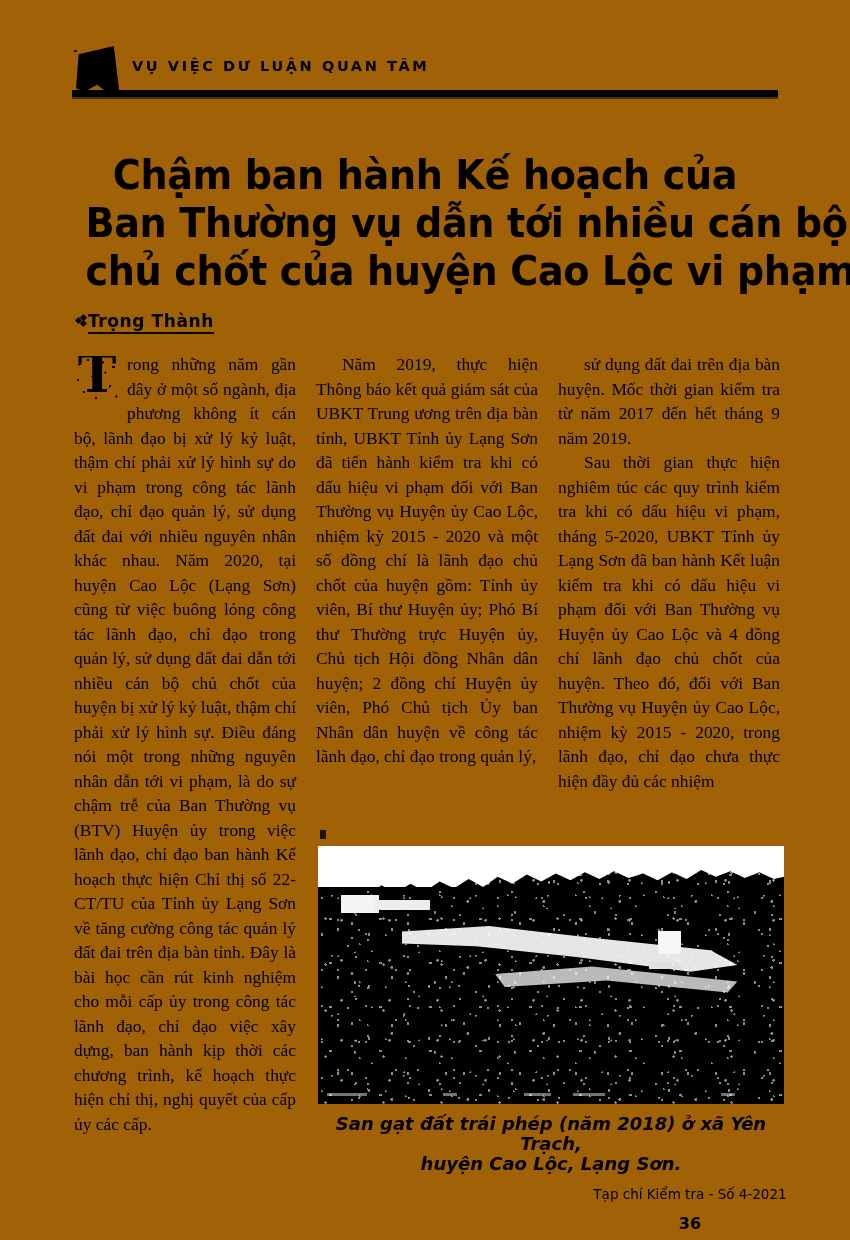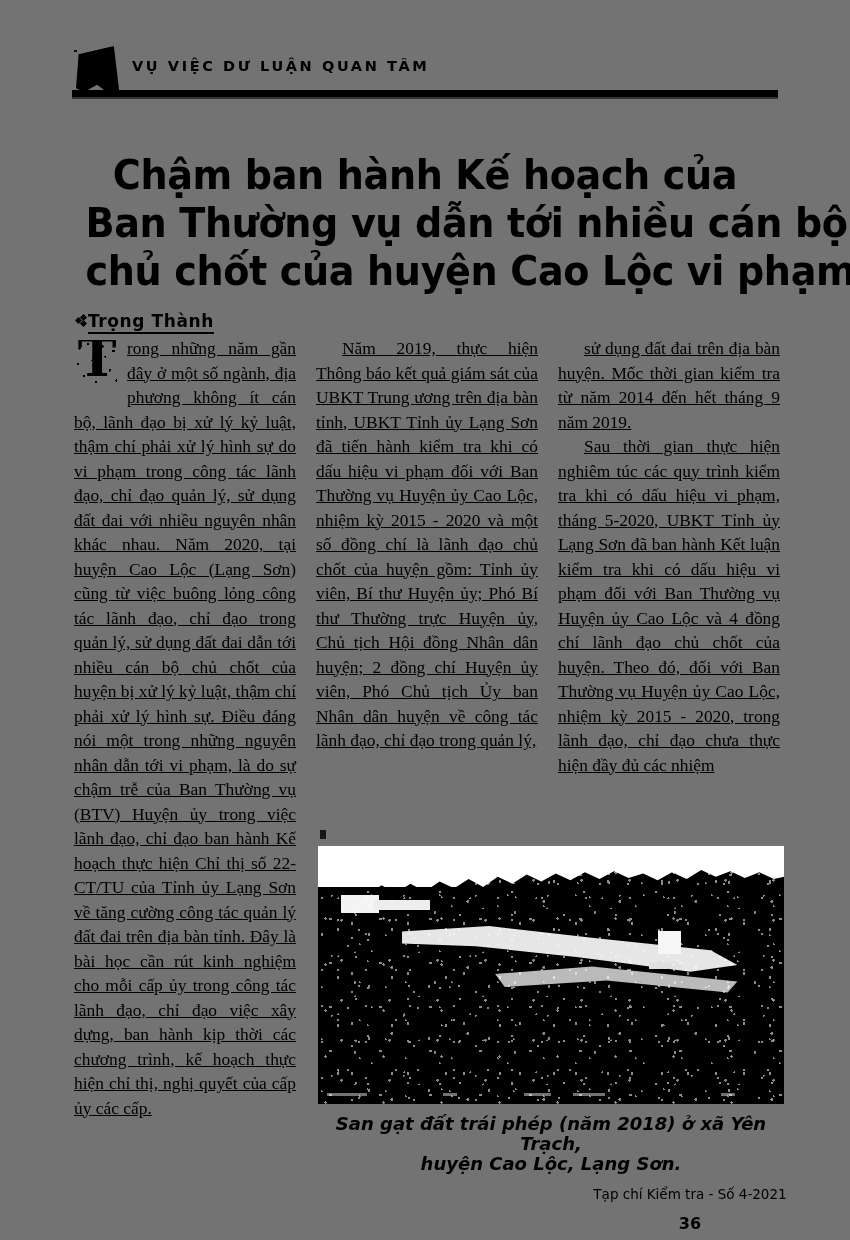--- a/index.html
+++ b/index.html
@@ -15,21 +15,21 @@
     font-family: "Liberation Serif", "DejaVu Serif", serif;
     color: #000000;
     overflow: hidden;
   }
 
   .page {
     position: absolute;
     left: 0; top: 0;
     width: 850px;
     height: 1240px;
-    background: #737373;
+    background: #a16207;
   }
 
   
   .kicker-band {
     position: absolute;
     left: 72px;
     top: 44px;
     width: 706px;
     height: 52px;
   }
@@ -130,28 +130,27 @@
     font-weight: 700;
     font-size: 17px;
     letter-spacing: .6px;
     border-bottom: 2px solid #000;
     padding-bottom: 1px;
   }
 
   
   .col {
     position: absolute;
-    top: 336px;
+    top: 352px;
     width: 222px;
     font-size: 17.4px;
     line-height: 24.5px;
     text-align: justify;
     text-justify: inter-word;
     hyphens: none;
-    text-decoration: underline;
   }
   .col p { margin: 0; text-indent: 26px; }
   .col p.no-indent { text-indent: 0; }
   #col1 { left: 74px;  height: 800px; }
   #col2 { left: 316px; height: 470px; }
   #col3 { left: 558px; height: 470px; }
 
   
   .dropcap {
     float: left;
@@ -410,21 +409,21 @@
       <span class="noise"></span>
     </div>
     <p class="no-indent">rong những năm gần đây ở một số ngành, địa phương không ít cán bộ, lãnh đạo bị xử lý kỷ luật, thậm chí phải xử lý hình sự do vi phạm trong công tác lãnh đạo, chỉ đạo quản lý, sử dụng đất đai với nhiều nguyên nhân khác nhau. Năm 2020, tại huyện Cao Lộc (Lạng Sơn) cũng từ việc buông lỏng công tác lãnh đạo, chỉ đạo trong quản lý, sử dụng đất đai dẫn tới nhiều cán bộ chủ chốt của huyện bị xử lý kỷ luật, thậm chí phải xử lý hình sự. Điều đáng nói một trong những nguyên nhân dẫn tới vi phạm, là do sự chậm trễ của Ban Thường vụ (BTV) Huyện ủy trong việc lãnh đạo, chỉ đạo ban hành Kế hoạch thực hiện Chỉ thị số 22-CT/TU của Tỉnh ủy Lạng Sơn về tăng cường công tác quản lý đất đai trên địa bàn tỉnh. Đây là bài học cần rút kinh nghiệm cho mỗi cấp ủy trong công tác lãnh đạo, chỉ đạo việc xây dựng, ban hành kịp thời các chương trình, kế hoạch thực hiện chỉ thị, nghị quyết của cấp ủy các cấp.</p>
   </div>
 
   <div class="col" id="col2">
     <p>Năm 2019, thực hiện Thông báo kết quả giám sát của UBKT Trung ương trên địa bàn tỉnh, UBKT Tỉnh ủy Lạng Sơn đã tiến hành kiểm tra khi có dấu hiệu vi phạm đối với Ban Thường vụ Huyện ủy Cao Lộc, nhiệm kỳ 2015 - 2020 và một số đồng chí là lãnh đạo chủ chốt của huyện gồm: Tỉnh ủy viên, Bí thư Huyện ủy; Phó Bí thư Thường trực Huyện ủy, Chủ tịch Hội đồng Nhân dân huyện; 2 đồng chí Huyện ủy viên, Phó Chủ tịch Ủy ban Nhân dân huyện về công tác lãnh đạo, chỉ đạo trong quản lý,</p>
   </div>
 
   <div class="col" id="col3">
-    <p>sử dụng đất đai trên địa bàn huyện. Mốc thời gian kiểm tra từ năm 2014 đến hết tháng 9 năm 2019.</p>
+    <p>sử dụng đất đai trên địa bàn huyện. Mốc thời gian kiểm tra từ năm 2017 đến hết tháng 9 năm 2019.</p>
     <p>Sau thời gian thực hiện nghiêm túc các quy trình kiểm tra khi có dấu hiệu vi phạm, tháng 5-2020, UBKT Tỉnh ủy Lạng Sơn đã ban hành Kết luận kiểm tra khi có dấu hiệu vi phạm đối với Ban Thường vụ Huyện ủy Cao Lộc và 4 đồng chí lãnh đạo chủ chốt của huyện. Theo đó, đối với Ban Thường vụ Huyện ủy Cao Lộc, nhiệm kỳ 2015 - 2020, trong lãnh đạo, chỉ đạo chưa thực hiện đầy đủ các nhiệm</p>
   </div>
 
   <div class="photo-wrap">
     <span class="photo-tick"></span>
     <div class="photo">
       <div class="sky"></div>
       <div class="treeline"></div>
       <div class="bldg-a"></div>
       <div class="bldg-b"></div>

